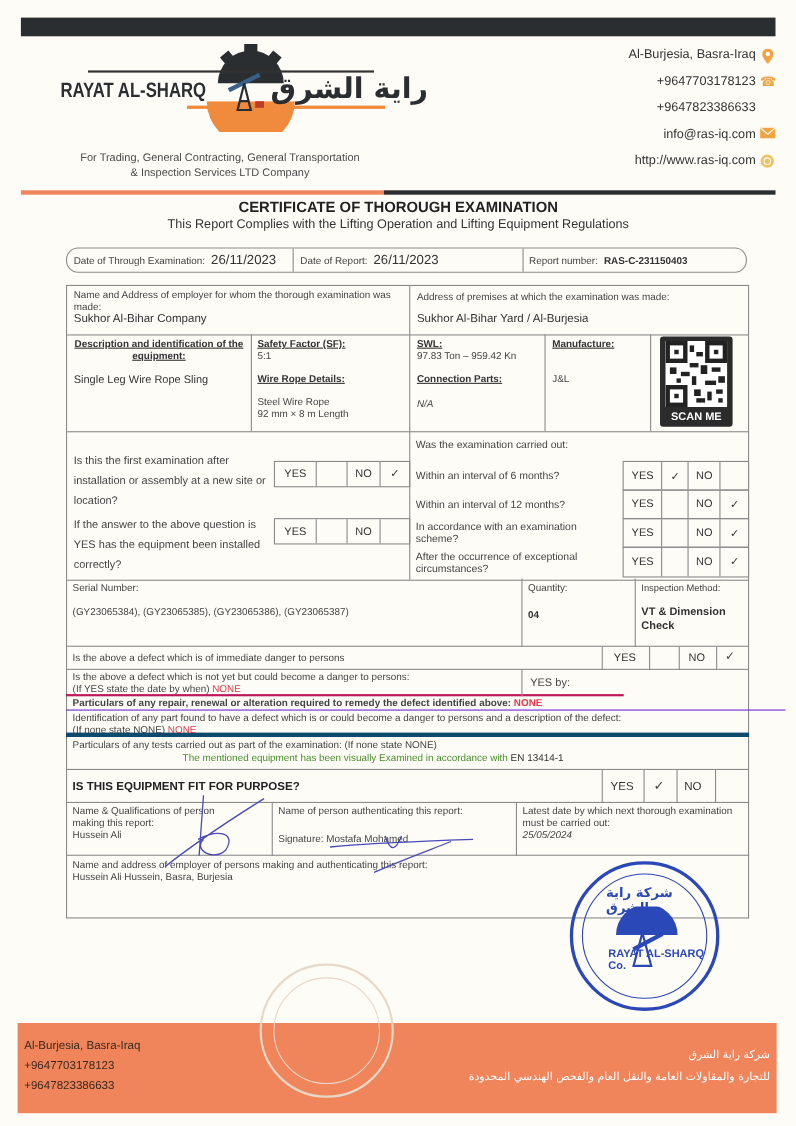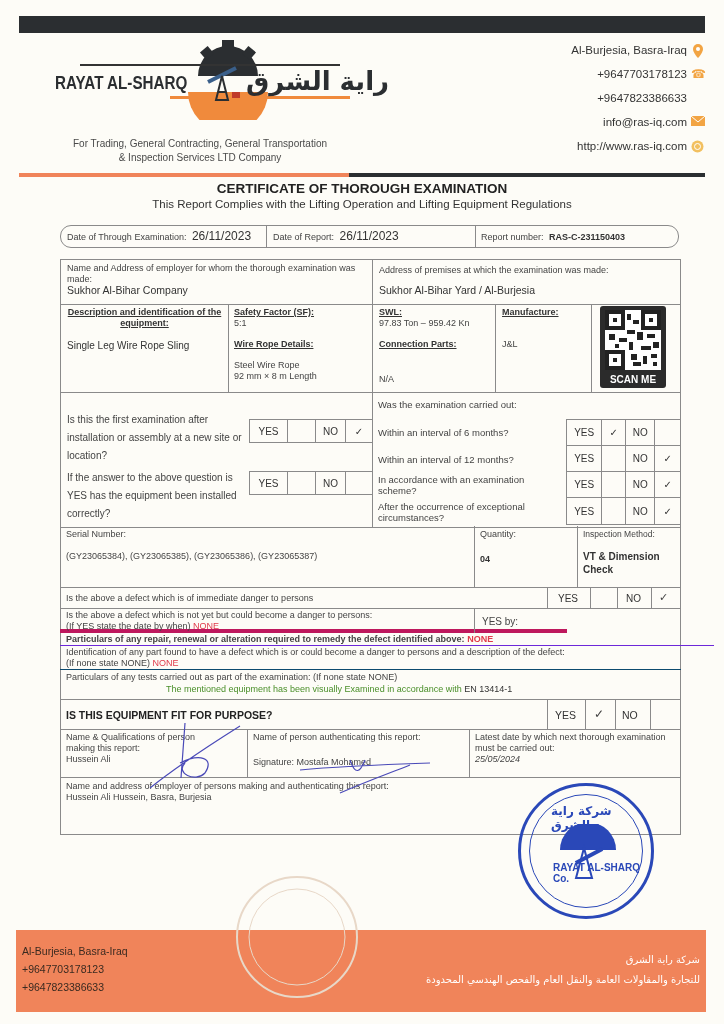--- a/index.html
+++ b/index.html
@@ -166,21 +166,21 @@
   <div class="cell lbl-u" style="left:6px;top:47px;width:155px;text-align:center;">Description and identification of the equipment:</div>
   <div class="cell" style="left:6px;top:80px;font-size:10px;color:#333;">Single Leg Wire Rope Sling</div>
   <div class="cell lbl-u" style="left:173px;top:47px;">Safety Factor (SF):</div>
   <div class="cell" style="left:173px;top:58px;">5:1</div>
   <div class="cell lbl-u" style="left:173px;top:79px;">Wire Rope Details:</div>
   <div class="cell" style="left:173px;top:100px;">Steel Wire Rope</div>
   <div class="cell" style="left:173px;top:111px;">92 mm × 8 m Length</div>
   <div class="cell lbl-u" style="left:318px;top:47px;">SWL:</div>
   <div class="cell" style="left:318px;top:58px;">97.83 Ton – 959.42 Kn</div>
   <div class="cell lbl-u" style="left:318px;top:79px;">Connection Parts:</div>
-  <div class="cell" style="left:318px;top:114px;">N/A</div>
+  <div class="cell" style="left:318px;top:102px;font-style:italic;">N/A</div>
   <div class="cell lbl-u" style="left:441px;top:47px;">Manufacture:</div>
   <div class="cell" style="left:441px;top:79px;">J&amp;L</div>
 
   <div class="vline" style="left:311px;top:132px;height:135px;"></div>
   <div class="hline" style="left:0;top:267px;width:619px;"></div>
 </div>
 
 <div class="abs qr">
   <div class="qr-inner">
     <svg width="56" height="60" viewBox="0 0 28 30">
@@ -276,38 +276,38 @@
   <div class="vline" style="left:487px;top:0;height:21px;"></div>
   <div class="vline" style="left:530px;top:0;height:21px;"></div>
   <div class="vline" style="left:557px;top:0;height:21px;"></div>
   <div class="vline" style="left:591px;top:0;height:21px;"></div>
   <div class="cell" style="left:498px;top:5px;font-size:10px;color:#333;">YES</div>
   <div class="cell" style="left:538px;top:5px;width:12px;height:12px;"></div>
   <div class="cell" style="left:566px;top:5px;font-size:10px;color:#333;">NO</div>
   <div class="cell" style="left:599px;top:4px;font-size:11px;">✓</div>
 </div>
 
-<div class="abs" style="left:60px;top:609px;width:507px;height:24px;border-bottom:4px solid #be185d;">
+<div class="abs" style="left:60px;top:609px;width:507px;height:24px;border-bottom:2px solid #be185d;">
   <div class="cell" style="left:6px;top:1px;">Is the above a defect which is not yet but could become a danger to persons:</div>
   <div class="cell" style="left:6px;top:12px;">
     <span>(If YES state the date by when)</span>
     <span class="red">NONE</span>
   </div>
   <div class="vline" style="left:414px;top:0;height:24px;"></div>
   <div class="cell" style="left:422px;top:7px;font-size:10px;">YES by:</div>
 </div>
 
 <div class="abs" style="left:60px;top:633px;width:654px;height:13px;border-bottom:1px solid #6d28d9;font-weight:bold;">
   <div class="cell" style="left:6px;top:1px;white-space:nowrap;">
     <span>Particulars of any repair, renewal or alteration required to remedy the defect identified above:</span>
     <span class="red">NONE</span>
   </div>
 </div>
 
-<div class="abs" style="left:60px;top:646px;width:621px;height:24px;border-bottom:1px solid #0c4a6e;">
+<div class="abs" style="left:60px;top:646px;width:621px;height:24px;border-bottom:4px solid #0c4a6e;">
   <div class="cell" style="left:6px;top:1px;white-space:nowrap;">Identification of any part found to have a defect which is or could become a danger to persons and a description of the defect:</div>
   <div class="cell" style="left:6px;top:12px;">
     <span>(If none state NONE)</span>
     <span class="red">NONE</span>
   </div>
 </div>
 
 <div class="abs" style="left:60px;top:670px;width:621px;height:30px;border-bottom:1px solid #8a8a8a;">
   <div class="cell" style="left:6px;top:2px;">Particulars of any tests carried out as part of the examination: (If none state NONE)</div>
   <div class="cell" style="left:106px;top:14px;white-space:nowrap;">

